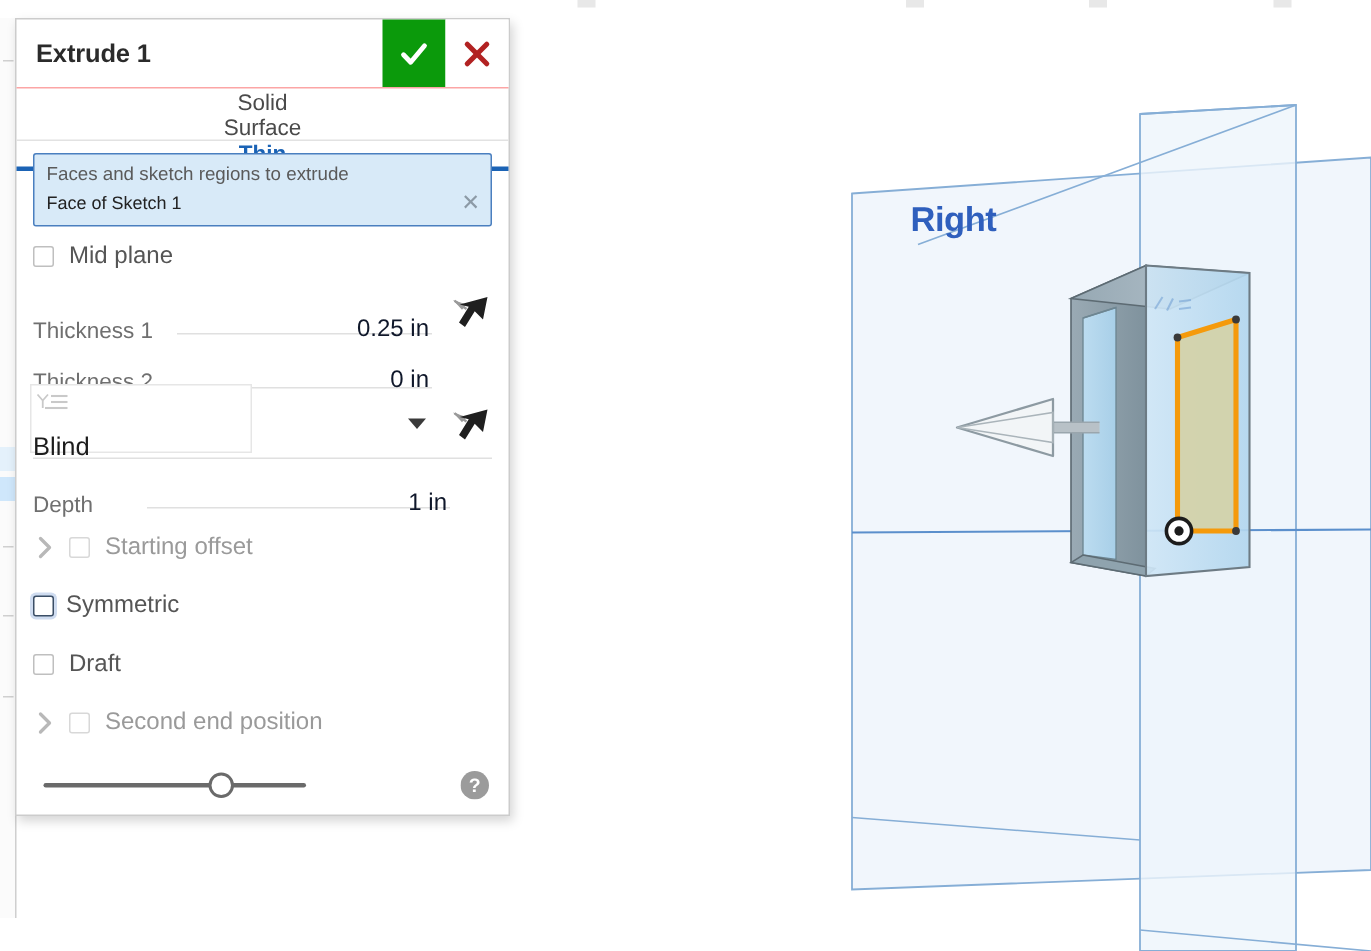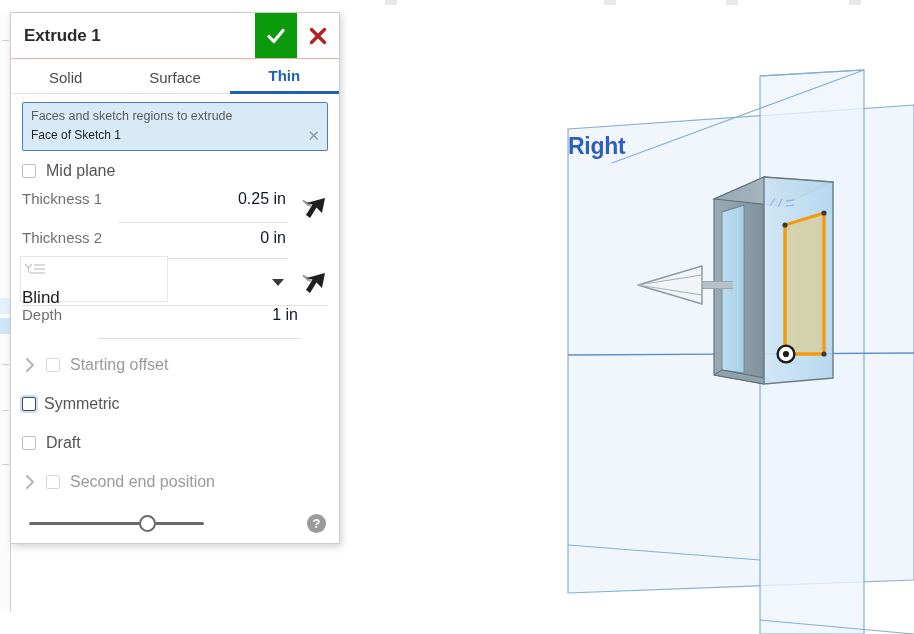--- a/index.html
+++ b/index.html
@@ -92,20 +92,21 @@
     display: flex; align-items: center; justify-content: center;
     cursor: pointer;
   }
 
   
   .tabs-primary {
     display: flex;
     height: 35px;
     border-bottom: 1px solid #e2e2e2;
     box-sizing: border-box;
+    flex-direction: column;
   }
   .tabs-primary .tab {
     flex: 1;
     display: flex; align-items: center; justify-content: center;
     font-size: 15px;
     color: #4a4a4a;
     cursor: pointer;
     box-sizing: border-box;
     position: relative;
     top: 1px;
@@ -192,21 +193,21 @@
   .chk.dim { border-color: #d8d8d8; }
   .row-label {
     font-size: 16px;
     color: #555555;
     margin-left: 10px;
   }
   .row-label.dim { color: #9a9a9a; }
 
   
   .field-row {
-    display: flex; align-items: flex-start;
+    display: flex; align-items: flex-end;
     height: 39px;
     position: relative;
   }
   .field-name {
     font-size: 15px;
     color: #6f6f6f;
     flex: 0 0 auto;
   }
   .field-underline {
     position: absolute;
@@ -398,21 +399,21 @@
       <g>
         <line x1="700" y1="285" x2="733" y2="285" stroke="#cfd6da" stroke-width="7" stroke-linecap="butt"></line>
         <line x1="700" y1="285" x2="733" y2="285" stroke="#8d9aa2" stroke-width="7" stroke-linecap="butt" fill="none" opacity="0.35"></line>
         <line x1="700" y1="281.5" x2="733" y2="281.5" stroke="#9aa6ad" stroke-width="1.1"></line>
         <line x1="700" y1="288.5" x2="733" y2="288.5" stroke="#9aa6ad" stroke-width="1.1"></line>
         <polygon points="638,285 702,266 702,304" fill="#f2f5f7" stroke="#8d9aa2" stroke-width="1.5" stroke-linejoin="round"></polygon>
         <polyline points="638,285 702,275 702,295 638,285" fill="none" stroke="#aab4ba" stroke-width="1.1"></polyline>
       </g>
     </svg>
 
-    <div class="plane-label" style="left:568px; top:133px;">Right</div>
+    <div class="plane-label" style="left:568px; top:133px;padding-left:39px;">Right</div>
   </div>
 
   <div class="crumb" style="left:385px;"></div>
   <div class="crumb" style="left:604px;"></div>
   <div class="crumb" style="left:726px;"></div>
   <div class="crumb" style="left:849px;"></div>
 
   <div id="tree-sliver">
     <div class="tree-tick" style="top:28px;"></div>
     <div class="tree-row sel2" style="top:286px;"></div>

